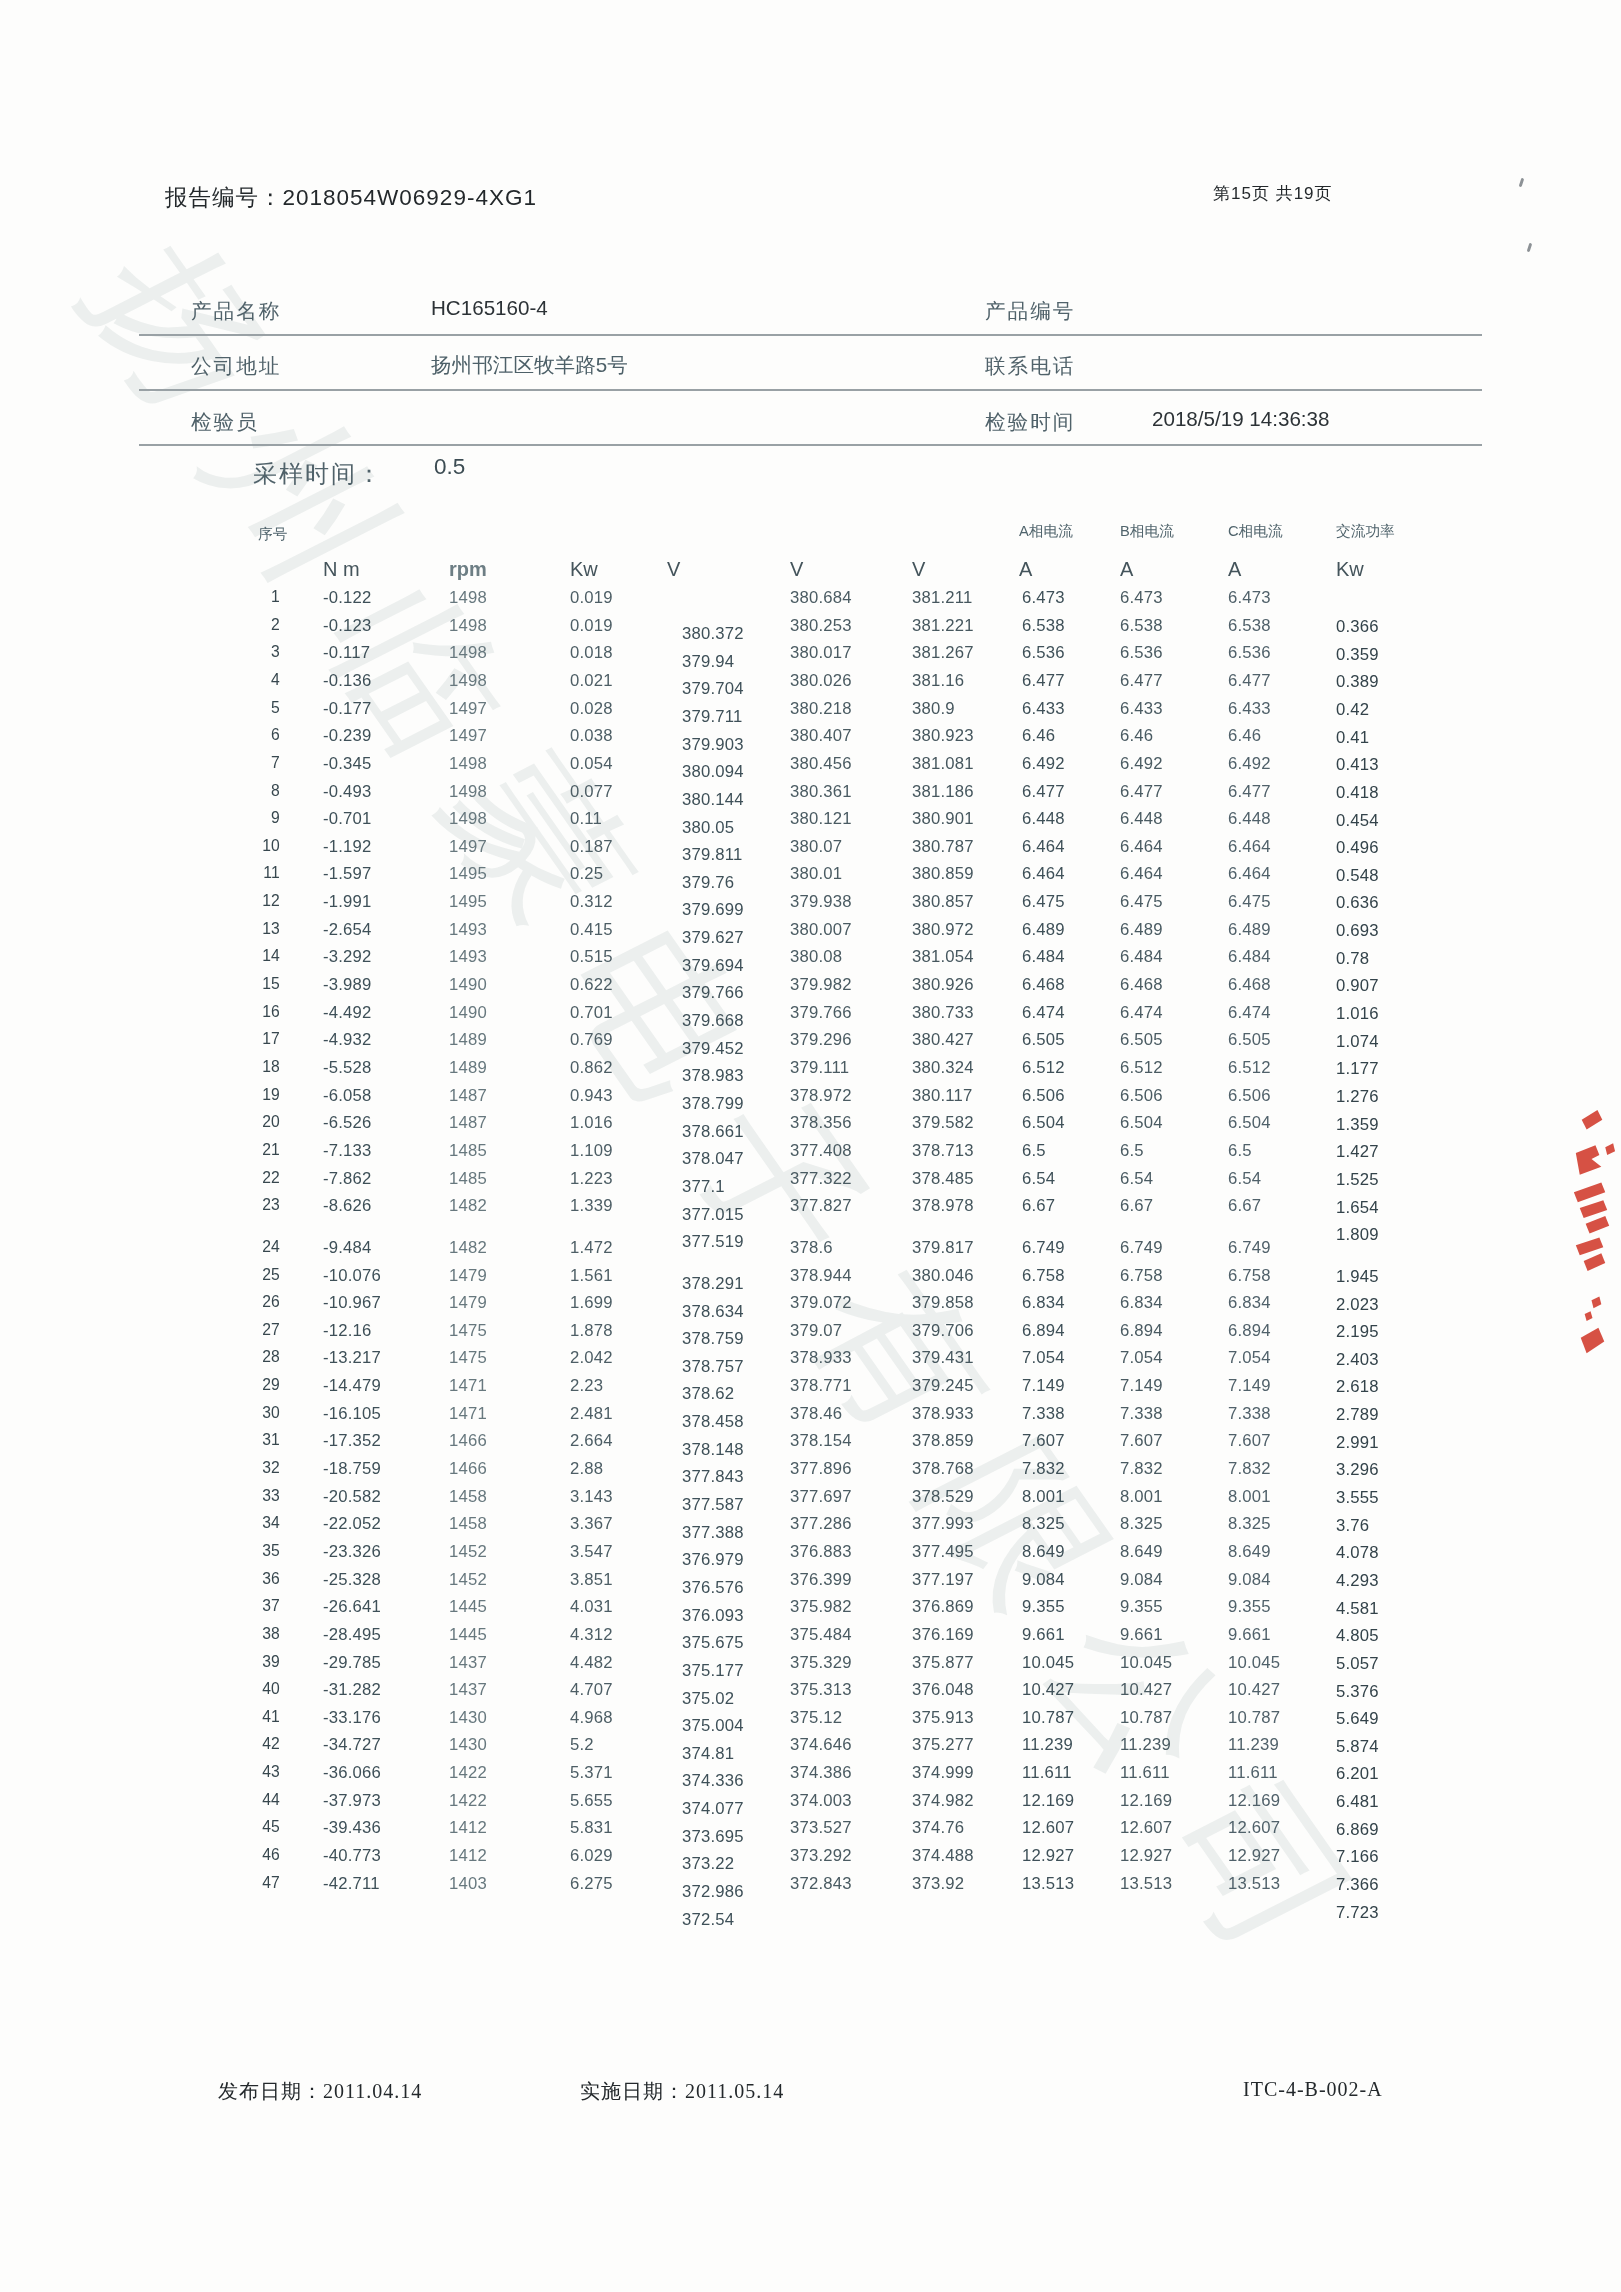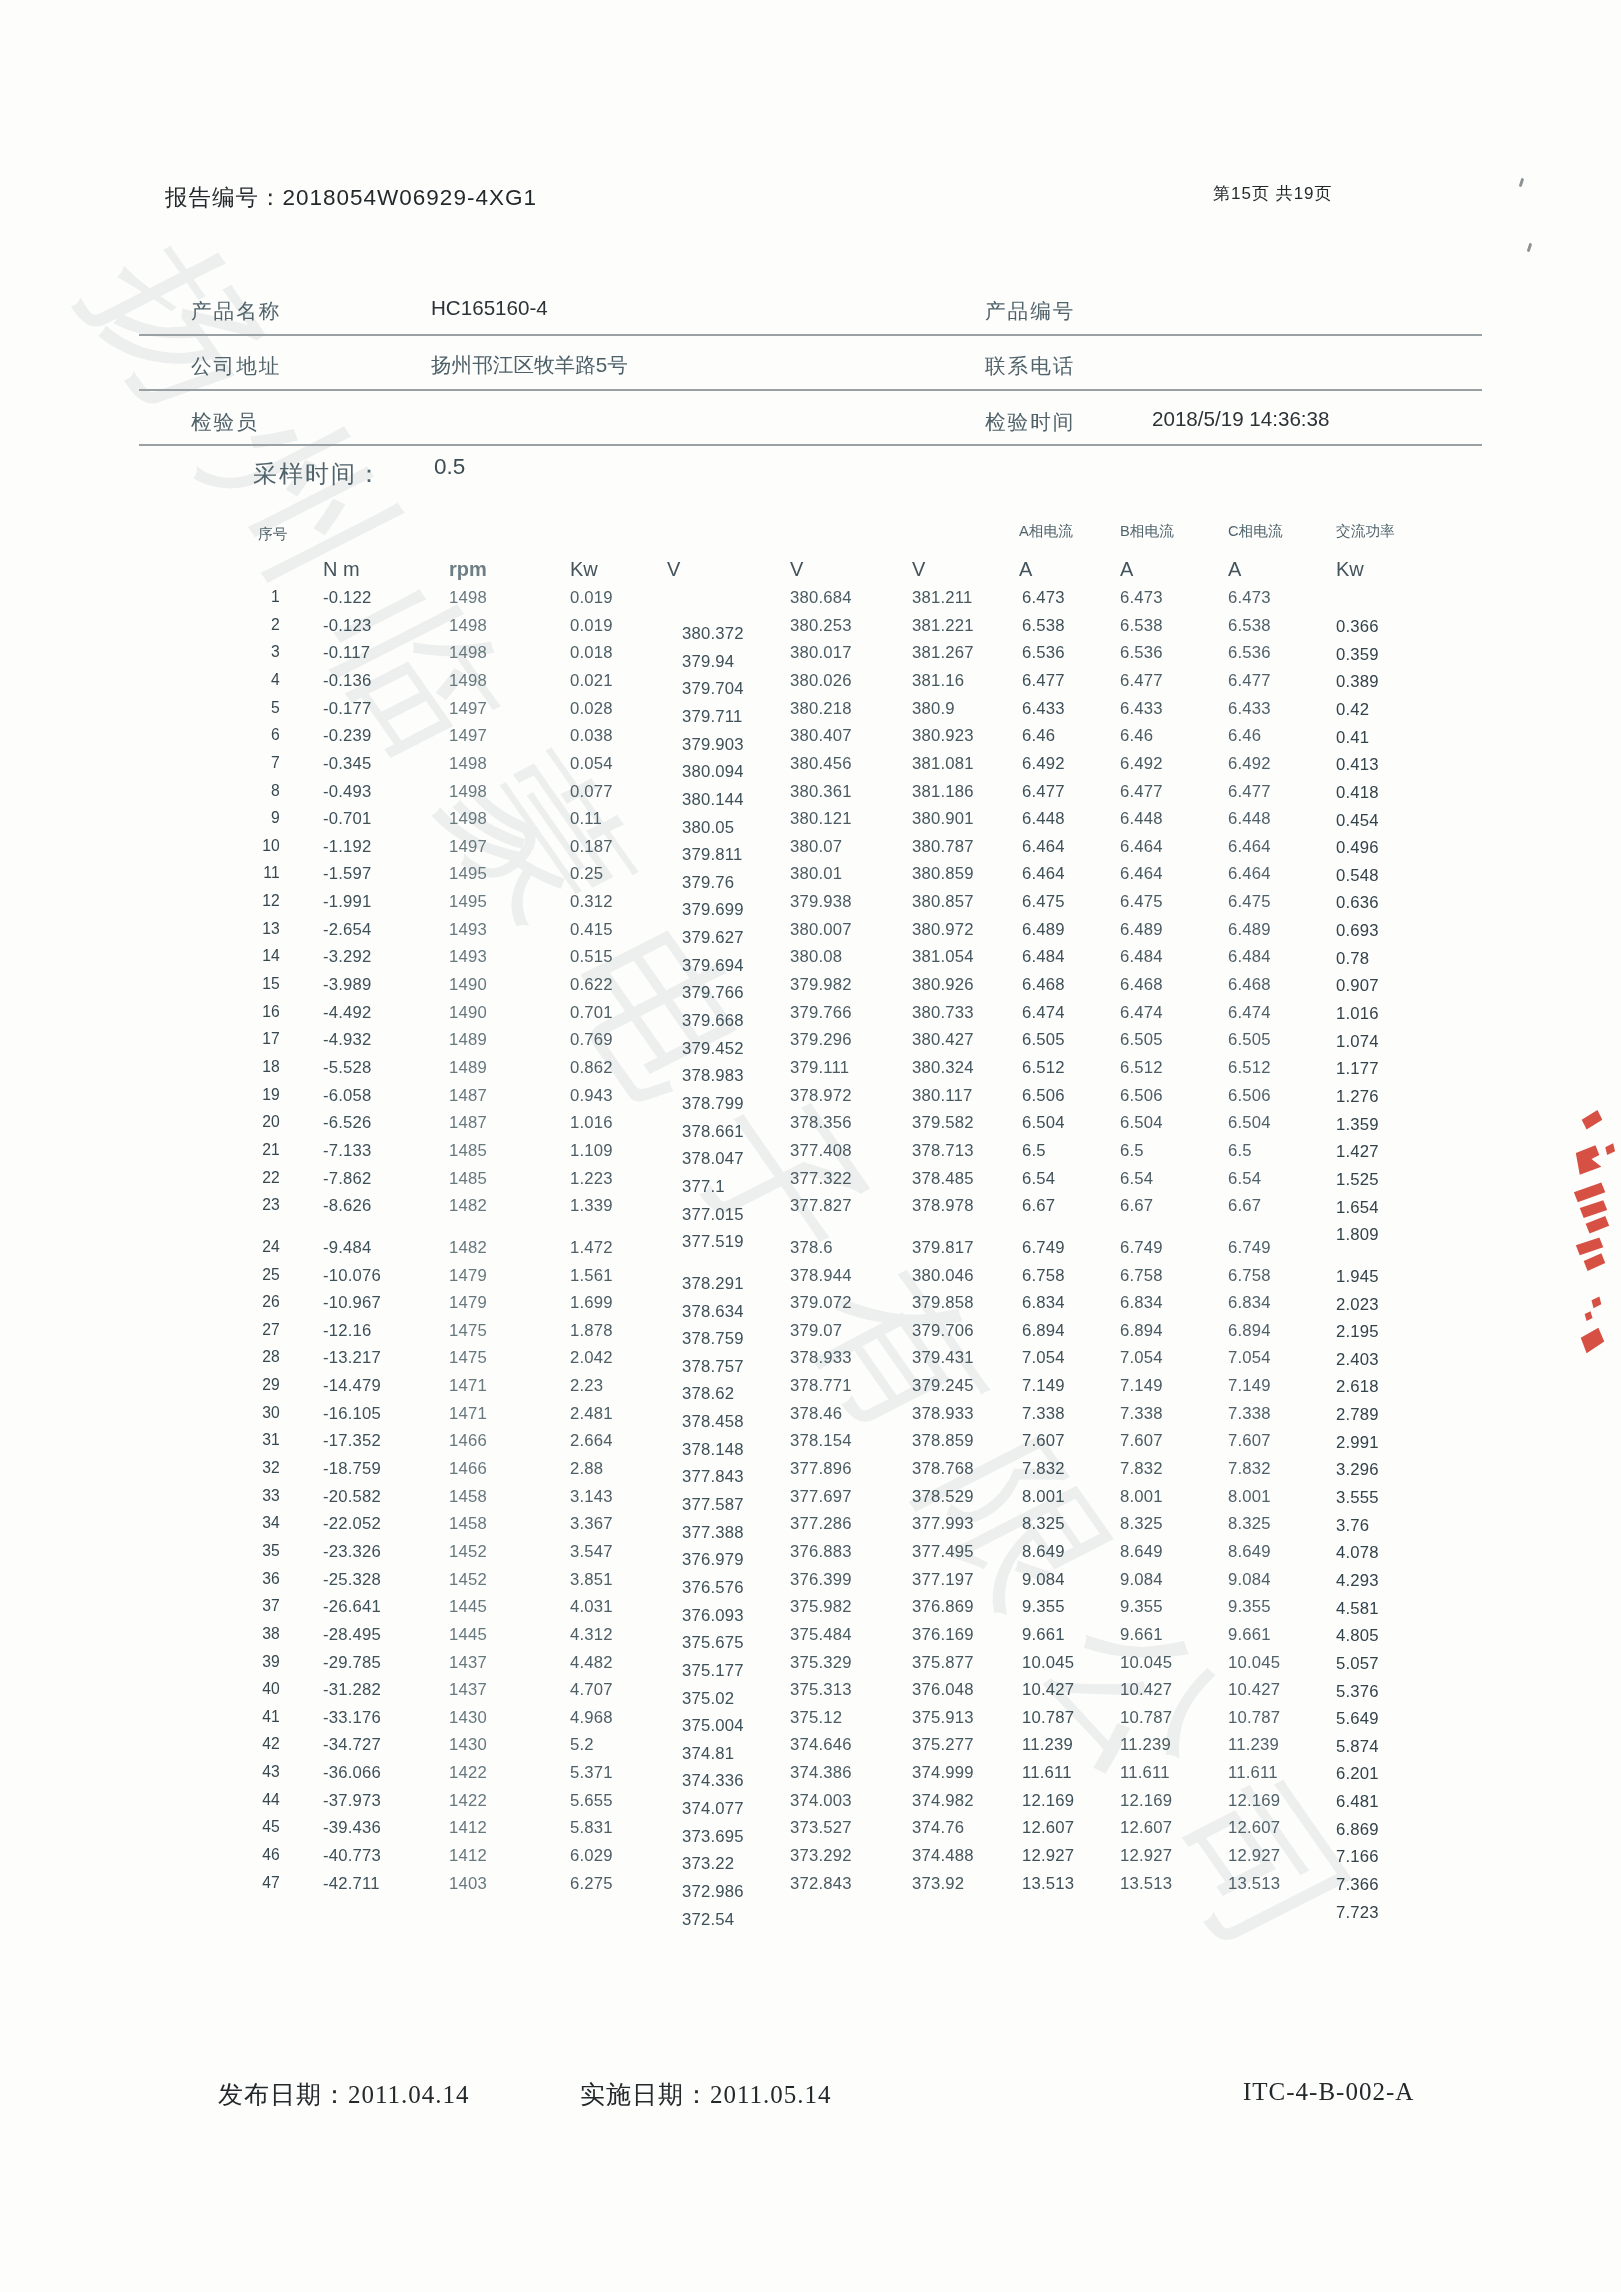--- a/index.html
+++ b/index.html
@@ -31,21 +31,21 @@
   .cell.c1{left:449px;color:#67787e;}
   .cell.c2{left:570px;color:#4d5e65;}
   .cell.c3{left:682px;margin-top:36px;}
   .cell.c4{left:790px;color:#4a5b62;}
   .cell.c5{left:912px;color:#46575e;}
   .cell.c6{left:1022px;}
   .cell.c7{left:1120px;color:#4a5b62;}
   .cell.c8{left:1228px;color:#50616a;}
   .cell.c9{left:1336px;color:#33434a;margin-top:29px;}
   
-  .foot{font-size:25px;color:#23282b;font-family:"Liberation Serif",serif;letter-spacing:1px;}
+  .foot{font-size:20px;color:#23282b;font-family:"Liberation Serif",serif;letter-spacing:1px;}
   
   .watermark{
     position:absolute;left:230px;top:211px;
     font-size:162px;letter-spacing:47px;color:rgba(125,145,150,0.13);
     transform:rotate(55deg) skewX(-8deg);transform-origin:0 0;
     pointer-events:none;white-space:nowrap;
   }
   
   .speck{position:absolute;width:2.9px;height:8.8px;background:#8d9296;transform:rotate(18deg);border-radius:2px;}
   .stamp{position:absolute;left:1564px;top:1106px;}

